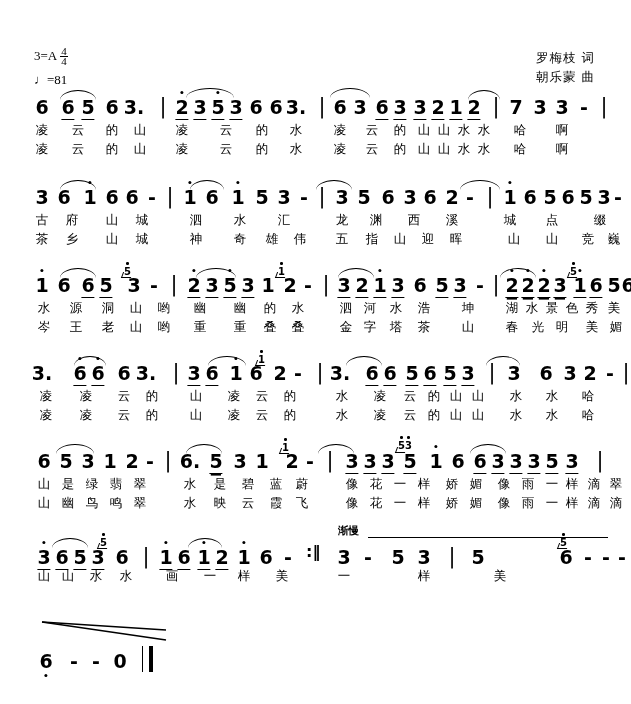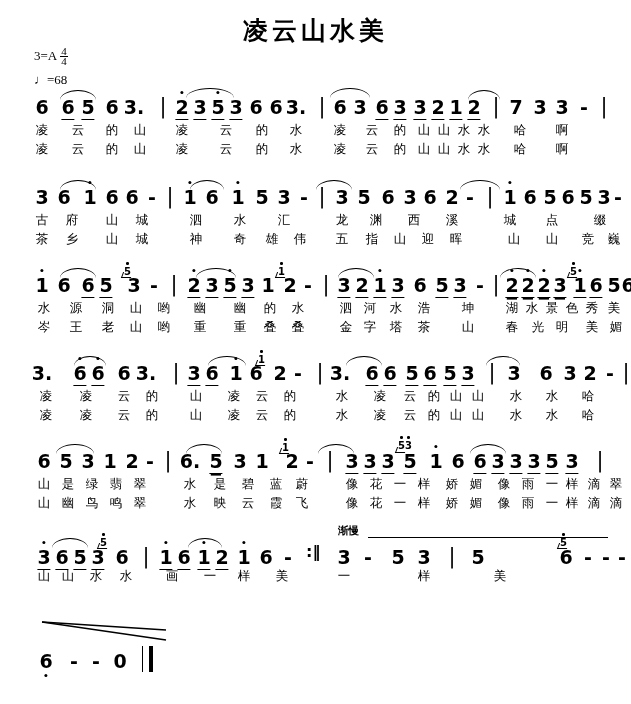--- a/index.html
+++ b/index.html
@@ -196,29 +196,32 @@
   .longline {
     position: absolute;
     border-top: 1.5px solid #000;
   }
 </style>
 </head>
 <body>
 
 <div class="sheet">
 
-  <div class="title">凌云山水美</div>
 
   <div class="key-block">
     <div class="key-line1">
       <span>3=A</span><span class="meter"><span class="num">4</span><span class="den">4</span></span>
     </div>
-    <div class="tempo">♩=68</div>
-  </div>
-
+    <div class="tempo">♩=81</div>
+  </div>
+
+  <div class="composer">
+    <div>罗梅枝 词</div>
+    <div>朝乐蒙 曲</div>
+  </div>
 
   <div class="system" style="top:92px;">
     <div class="notes-row">
       <span class="slur" style="left:60px; top:-2px; width:36px;"></span>
       <span class="slur" style="left:186px; top:-4px; width:48px;"></span>
       <span class="slur" style="left:330px; top:-4px; width:40px;"></span>
       <span class="slur" style="left:468px; top:-2px; width:32px;"></span>
 
       <span class="tok note" style="left:42px; top:4px;">6</span>
       <span class="tok note u1" style="left:68px; top:4px;">6</span>

